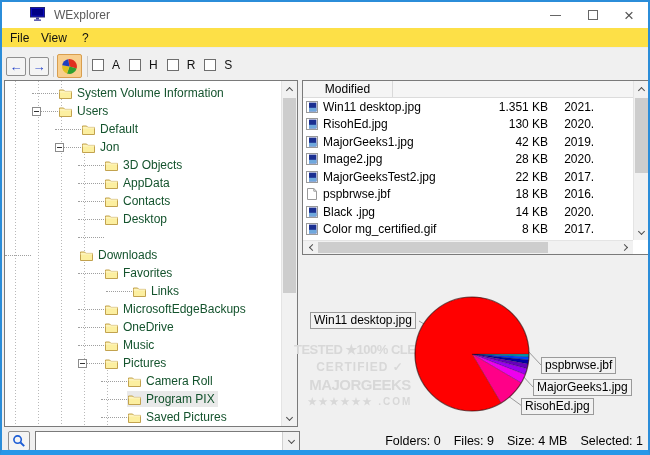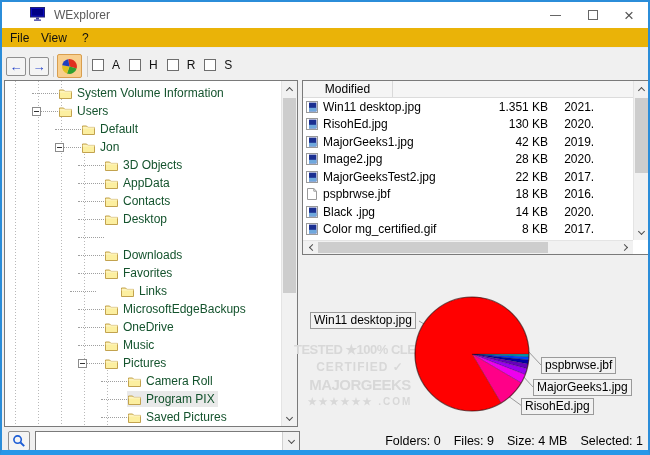--- a/index.html
+++ b/index.html
@@ -15,21 +15,21 @@
   .titlebar { position:absolute; left:0; top:0; right:0; height:26px; background:#fff; }
   .app-icon { position:absolute; left:28px; top:5px; }
   .title-text { position:absolute; left:52px; top:6px; color:#5a5a5a; font-size:12px; }
   .winbtn { position:absolute; top:0; width:30px; height:26px; display:flex; align-items:center; justify-content:center; color:#555; }
   .btn-min { right:78px; } .btn-max { right:40px; } .btn-close { right:4px; }
   .glyph-min { display:inline-block; width:11px; height:0; border-bottom:1px solid #666; }
   .glyph-max { display:inline-block; width:10px; height:10px; border:1px solid #666; }
   .glyph-close { font-size:17px; color:#555; line-height:1; }
 
   
-  .menubar { position:absolute; left:0; top:26px; right:0; height:20px; background:#eab308; border-bottom:1px solid #ececec; }
+  .menubar { position:absolute; left:0; top:26px; right:0; height:20px; background:#fde047; border-bottom:1px solid #ececec; }
   .menu-item { position:absolute; top:3px; color:#111; }
 
   
   .toolbar { position:absolute; left:0; top:47px; right:0; height:31px; background:#f0f0f0; }
   .tbtn { position:absolute; top:8px; width:20px; height:19px; background:#f4f4f4; border:1px solid #8f8f8f; border-radius:2px;
           display:flex; align-items:center; justify-content:center; color:#2442c8; font-size:13px; line-height:1; }
   .tsep { position:absolute; top:7px; width:1px; height:21px; background:#c9c9c9; }
   .chart-toggle { position:absolute; left:55px; top:5px; width:25px; height:24px; background:#f8cf8e; border:1px solid #d89e4f; border-radius:2px;
           display:flex; align-items:center; justify-content:center; }
   .checks { position:absolute; left:90px; top:9px; display:flex; align-items:center; gap:9px; }
@@ -281,21 +281,21 @@
                 <path d="M0.5 2 L4.6 2 L5.8 3.4 L12.5 3.4 L12.5 10.5 L0.5 10.5 Z" fill="#fcefa0" stroke="#c2a24e"></path>
                 <path d="M0.5 3.9 L12.5 3.9" stroke="#fff7cf" stroke-width="1"></path>
               </svg>
             </span>
             <span class="tlabel">Desktop</span>
           </span>
         </div>
         <div class="trow" style="padding-left: 73px;">
           <span class="tstub" style="width: 26px;"></span>
         </div>
-        <div class="trow" style="padding-left: 73px;">
+        <div class="trow" style=" gap: 48px;">
           <span class="tstub" style="width: 26px;"></span>
           <span class="trowsel">
             <span style="display: flex;">
               <svg width="13" height="11" viewBox="0 0 13 11">
                 <path d="M0.5 2 L4.6 2 L5.8 3.4 L12.5 3.4 L12.5 10.5 L0.5 10.5 Z" fill="#fcefa0" stroke="#c2a24e"></path>
                 <path d="M0.5 3.9 L12.5 3.9" stroke="#fff7cf" stroke-width="1"></path>
               </svg>
             </span>
             <span class="tlabel">Downloads</span>
           </span>
@@ -305,21 +305,21 @@
           <span class="trowsel">
             <span style="display: flex;">
               <svg width="13" height="11" viewBox="0 0 13 11">
                 <path d="M0.5 2 L4.6 2 L5.8 3.4 L12.5 3.4 L12.5 10.5 L0.5 10.5 Z" fill="#fcefa0" stroke="#c2a24e"></path>
                 <path d="M0.5 3.9 L12.5 3.9" stroke="#fff7cf" stroke-width="1"></path>
               </svg>
             </span>
             <span class="tlabel">Favorites</span>
           </span>
         </div>
-        <div class="trow" style="padding-left: 65px; gap: 24px;">
+        <div class="trow" style="padding-left: 101px;">
           <span class="tstub" style="width: 26px;"></span>
           <span class="trowsel">
             <span style="display: flex;">
               <svg width="13" height="11" viewBox="0 0 13 11">
                 <path d="M0.5 2 L4.6 2 L5.8 3.4 L12.5 3.4 L12.5 10.5 L0.5 10.5 Z" fill="#fcefa0" stroke="#c2a24e"></path>
                 <path d="M0.5 3.9 L12.5 3.9" stroke="#fff7cf" stroke-width="1"></path>
               </svg>
             </span>
             <span class="tlabel">Links</span>
           </span>

